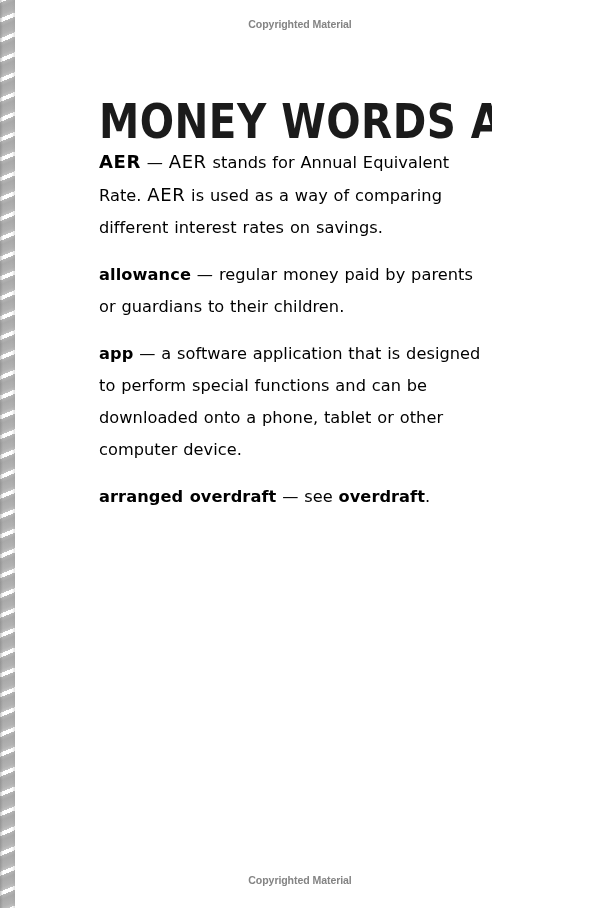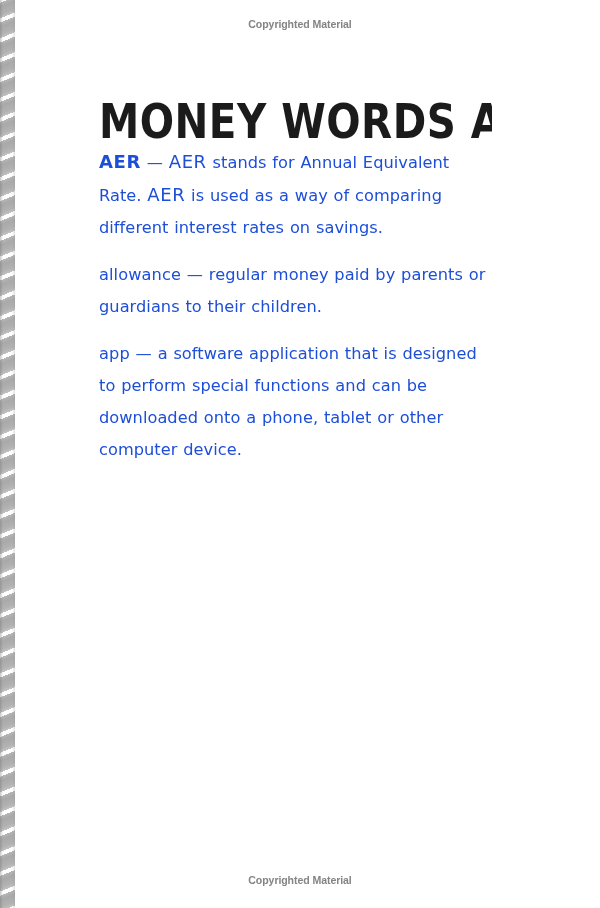--- a/index.html
+++ b/index.html
@@ -95,34 +95,34 @@
   
   .glossary {
     position: absolute;
     left: 99px;
     top: 146px;
     width: 394px;
   }
 
   .entry {
     margin: 0 0 15px 0;
-    color: #1d4ed8;
+    color: #000000;
     font-family: "DejaVu Sans", sans-serif;
     font-size: 16.2px;
     line-height: 32px;
     font-weight: 400;
     letter-spacing: 0.05px;
     word-spacing: 0.6px;
     text-align: left;
   }
   .entry:last-child { margin-bottom: 0; }
 
   
   .entry .term {
-    font-weight: 400;
+    font-weight: 700;
     letter-spacing: 0.1px;
     margin-top: 33px;
   }
   
   .entry .term-acronym {
     font-weight: 700;
     font-size: 18px;
     letter-spacing: 0.6px;
   }
   
@@ -168,19 +168,20 @@
   </div>
 
   <div class="copyright-band copyright-top">Copyrighted Material</div>
 
   <h1 class="chapter-title">Money Words and Terms</h1>
 
   <div class="glossary">
       <p class="entry"><span class="term-acronym">AER</span><span class="dash"> — </span><span class="acronym">AER</span><span class=""> stands for Annual Equivalent Rate. </span><span class="acronym">AER</span><span class=""> is used as a way of comparing different interest rates on savings.</span></p>
       <p class="entry"><span class="term">allowance</span><span class="dash"> — </span><span class="">regular money paid by parents or guardians to their children.</span></p>
       <p class="entry"><span class="term">app</span><span class="dash"> — </span><span class="">a software application that is designed to perform special functions and can be downloaded onto a phone, tablet or other computer device.</span></p>
+      <p class="entry"><span class="term">arranged overdraft</span><span class="dash"> — </span><span class="">see </span><span class="xref">overdraft</span><span class="">.</span></p>
     </div>
 
   <div class="folio">177</div>
 
   <div class="copyright-band copyright-bottom">Copyrighted Material</div>
 
 </div>
 
 </body></html>

